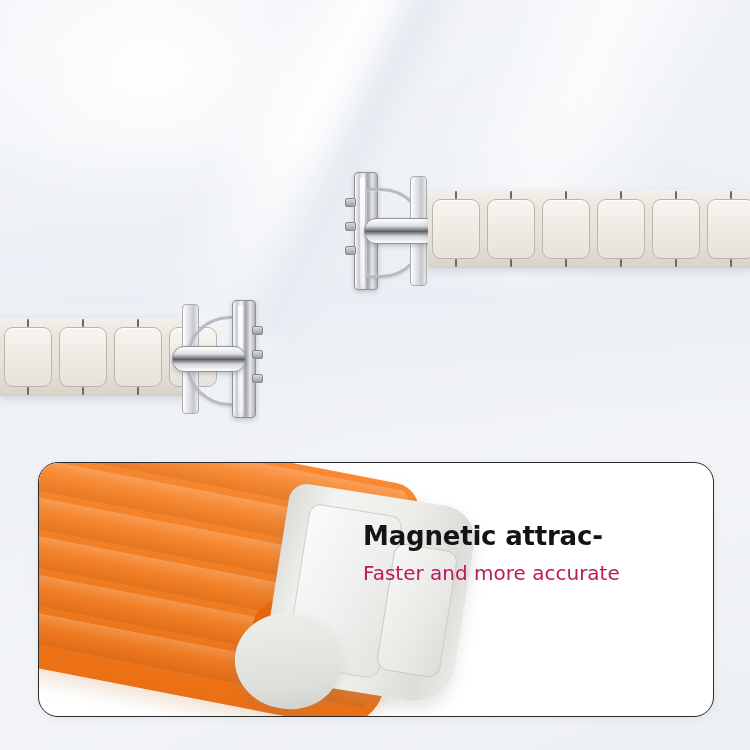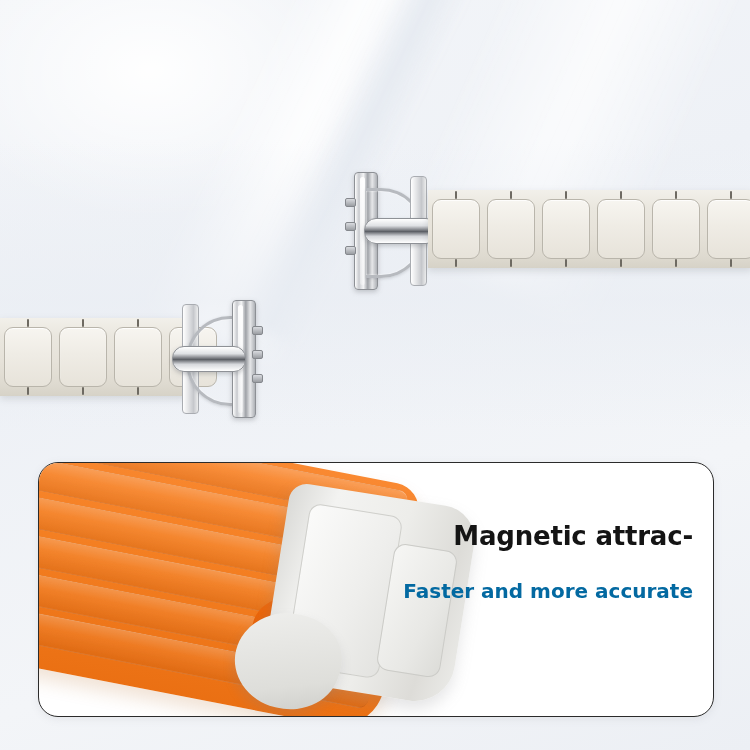--- a/index.html
+++ b/index.html
@@ -255,35 +255,34 @@
     border-radius: 52% 44% 50% 48%;
     transform: rotate(14deg);
     box-shadow: 0 6px 12px rgba(130,132,138,0.2);
   }
 
   
   .card-text {
     position: absolute;
     right: 20px; top: 58px;
     width: 330px;
-    text-align: right;
+    text-align: left;
   }
   .feature-title {
     font-size: 26px;
     font-weight: bold;
     color: #141414;
     line-height: 1.18;
     letter-spacing: -0.2px;
   }
   .feature-desc {
-    margin-top: 26px;
+    margin-top: 8px;
     font-size: 20px;
-    color: #0369a1;
+    color: #be185d;
     line-height: 1.34;
-    font-weight: bold;
   }
 </style>
 </head>
 <body>
 
 <div id="page">
 
   <div class="glow-tl"></div>
   <div class="streak streak-a"></div>
   <div class="streak streak-b"></div>

